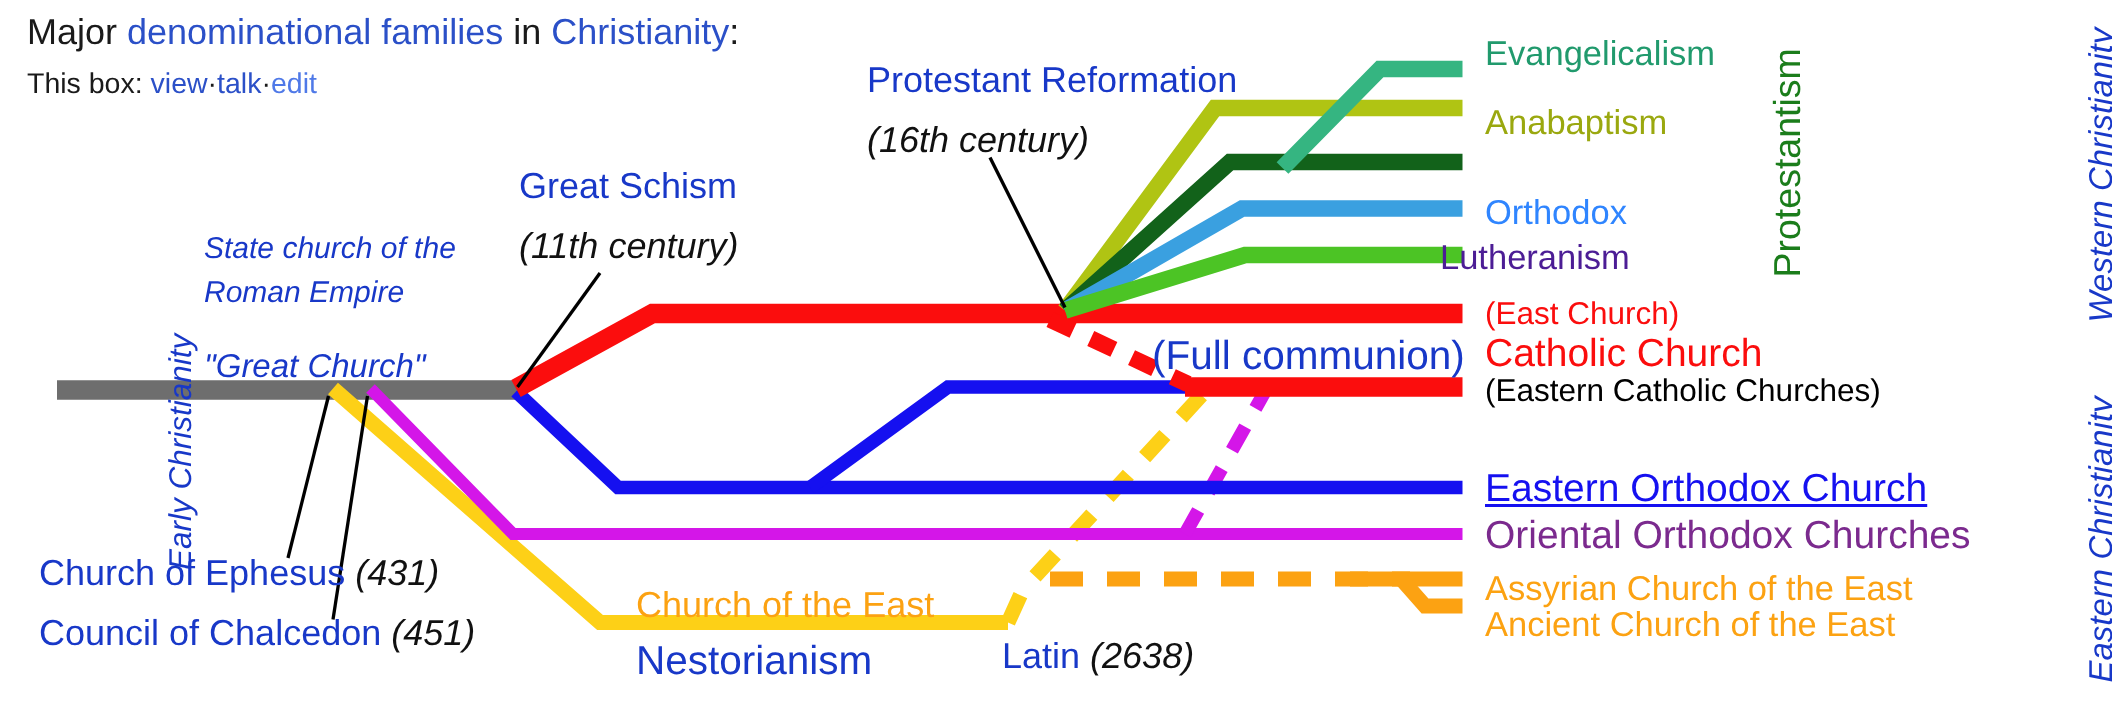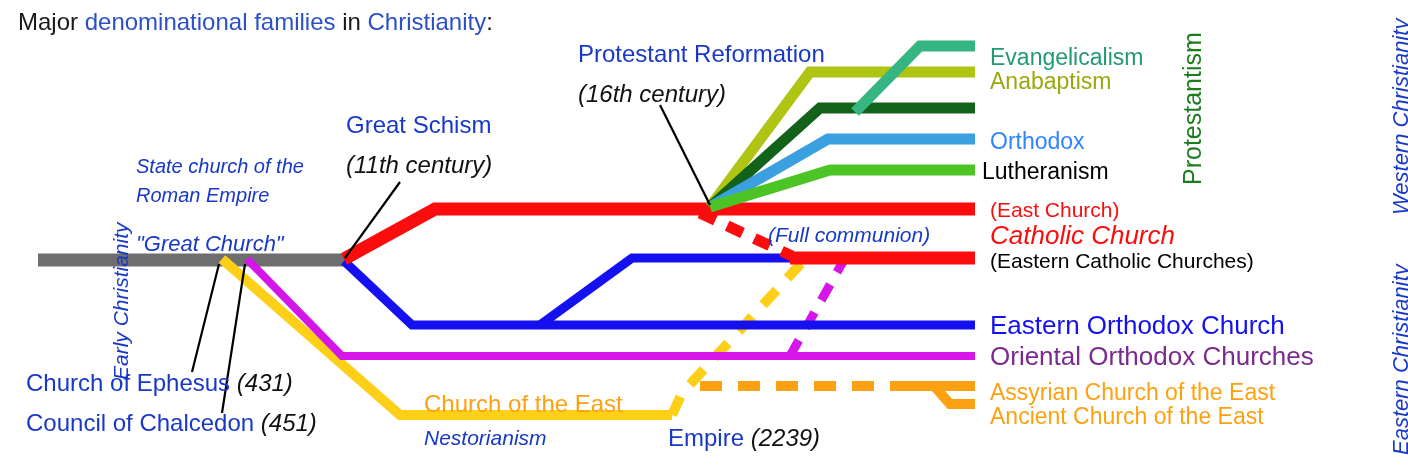--- a/index.html
+++ b/index.html
@@ -20,21 +20,21 @@
   .hdr-box a{color:#2b50c8;text-decoration:none;}
   .hdr-box a.dim{color:#4f79e8;}
   .sep{color:#1a1a1a;}
 
   
   .ev{color:#1838c8;font-size:24px;}
   .ev .yr{color:#111;font-style:italic;}
   .ev .l2{display:block;margin-top:16px;}
 
   .italic-blue{color:#1838c8;font-style:italic;font-size:20px;line-height:1.45;}
-  .plainblue{color:#1838c8;font-size:21px;font-style:italic;}
+  .plainblue{color:#1838c8;font-size:27px;}
 
   
   .vert{transform-origin:0 0;}
 
   
   .rl{font-size:23px;}
   .rl.small{font-size:21px;}
   .rl.big{font-size:26px;}
 </style>
 </head>
@@ -81,20 +81,24 @@
     <line x1="345" y1="258" x2="400" y2="182" stroke="#000" stroke-width="2.2"></line>
     <line x1="710" y1="205" x2="660" y2="105" stroke="#000" stroke-width="2.2"></line>
     <line x1="219" y1="264" x2="192" y2="372" stroke="#000" stroke-width="2.2"></line>
     <line x1="245" y1="264" x2="222" y2="413" stroke="#000" stroke-width="2.2"></line>
   </svg>
 
   <div class="lbl hdr-title">
     <span>Major </span><span class="lk">denominational families</span><span> in </span><span class="lk">Christianity</span><span>:</span>
   </div>
 
+  <div class="lbl hdr-box">
+    <span>This box:</span>
+    <a href="#">view</a><span class="sep">·</span><a href="#">talk</a><span class="sep">·</span><a href="#" class="dim">edit</a>
+  </div>
 
   <div class="lbl ev" style="left:346px;top:113px;">
     <span>Great Schism</span>
     <span class="l2 yr">(11th century)</span>
   </div>
 
   <div class="lbl ev" style="left:578px;top:42px;">
     <span>Protestant Reformation</span>
     <span class="l2 yr">(16th century)</span>
   </div>
@@ -103,22 +107,22 @@
     <span>Church of Ephesus</span>
     <span class="yr">(431)</span>
   </div>
 
   <div class="lbl ev" style="left:26px;top:411px;">
     <span>Council of Chalcedon</span>
     <span class="yr">(451)</span>
   </div>
 
   <div class="lbl ev" style="left:668px;top:426px;">
-    <span>Empire</span>
-    <span class="yr">(2239)</span>
+    <span>Latin</span>
+    <span class="yr">(2638)</span>
   </div>
 
   <div class="lbl italic-blue" style="left:136px;top:152px;">
     <div>State church of the</div>
     <div>Roman Empire</div>
   </div>
 
   <div class="lbl italic-blue" style="left:136px;top:228px;font-size:22px;">"Great Church"</div>
 
   <div class="lbl plainblue" style="left:768px;top:224px;">(Full communion)</div>
@@ -128,36 +132,36 @@
   <div class="lbl" style="left:424px;top:392px;font-size:24px;color:#fca212;">Church of the East</div>
 
   <div class="lbl vert italic-blue" style="left:106px;top:380px;transform:rotate(-90deg);font-size:21px;">Early Christianity</div>
 
   <div class="lbl vert" style="left:1180px;top:185px;transform:rotate(-90deg);font-size:25px;color:#1b7d1b;">Protestantism</div>
 
   <div class="lbl vert italic-blue" style="left:1385px;top:215px;transform:rotate(-90deg);font-size:22px;">Western Christianity</div>
 
   <div class="lbl vert italic-blue" style="left:1385px;top:455px;transform:rotate(-90deg);font-size:22px;">Eastern Christianity</div>
 
-  <div class="lbl rl" style="left:990px;top:46px;color:#219a6d;">Evangelicalism</div>
+  <div class="lbl rl" style="left:990px;top:24px;color:#219a6d;">Evangelicalism</div>
 
   <div class="lbl rl" style="left:990px;top:70px;color:#9aa80f;">Anabaptism</div>
 
 
   <div class="lbl rl" style="left:990px;top:130px;color:#2f85ff;">Orthodox</div>
 
-  <div class="lbl rl" style="left:982px;top:160px;color:#000000;">Lutheranism</div>
+  <div class="lbl rl" style="left:960px;top:160px;color:#4c1d95;">Lutheranism</div>
 
   <div class="lbl rl small" style="left:990px;top:199px;color:#fb0d0d;">(East Church)</div>
 
-  <div class="lbl rl big" style="left:990px;top:222px;color:#fb0d0d;font-style:italic;">Catholic Church</div>
+  <div class="lbl rl big" style="left:990px;top:222px;color:#fb0d0d;">Catholic Church</div>
 
   <div class="lbl rl small" style="left:990px;top:250px;color:#000000;">(Eastern Catholic Churches)</div>
 
-  <div class="lbl rl big" style="left:990px;top:312px;color:#1510f0;">Eastern Orthodox Church</div>
+  <div class="lbl rl big" style="left:990px;top:312px;color:#1510f0;text-decoration:underline;">Eastern Orthodox Church</div>
 
   <div class="lbl rl big" style="left:990px;top:343px;color:#7b2a8e;">Oriental Orthodox Churches</div>
 
   <div class="lbl rl" style="left:990px;top:381px;color:#fca212;">Assyrian Church of the East</div>
 
   <div class="lbl rl" style="left:990px;top:405px;color:#fca212;">Ancient Church of the East</div>
 
 </div>
 
 </body></html>

